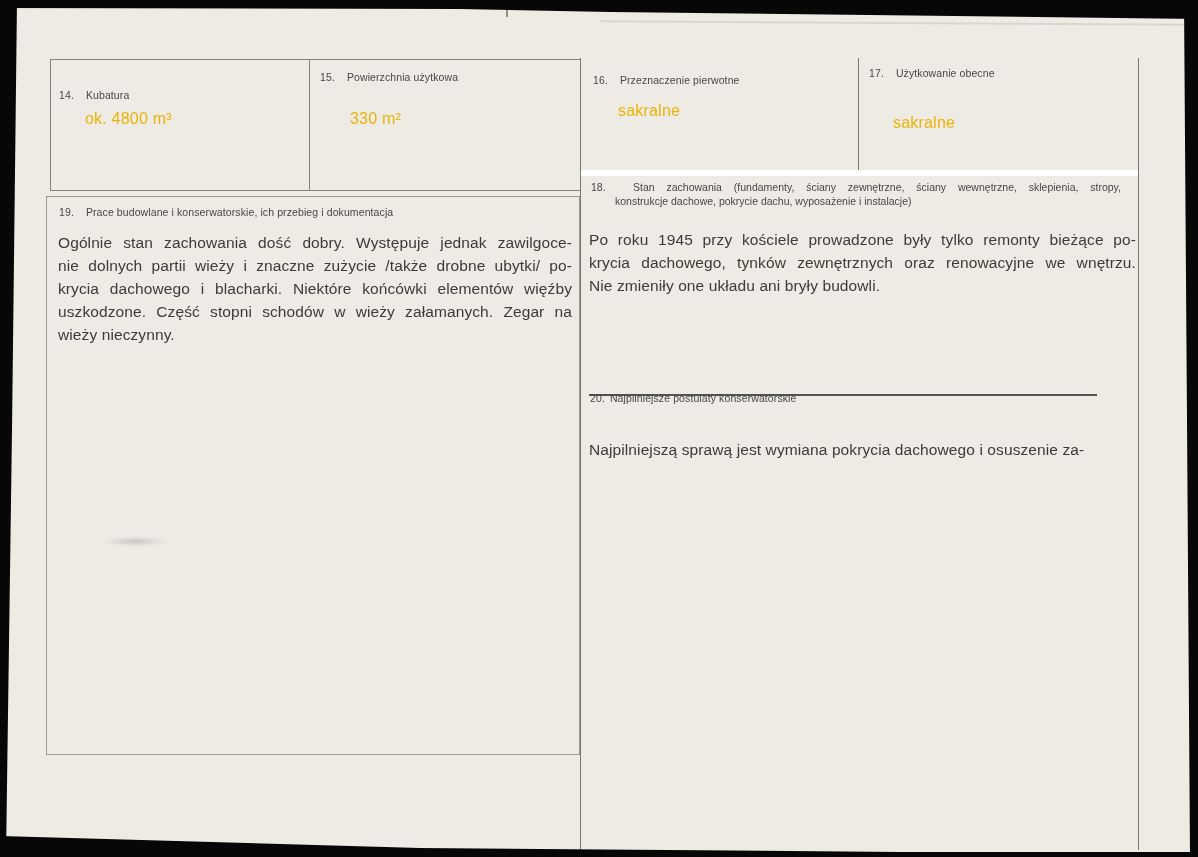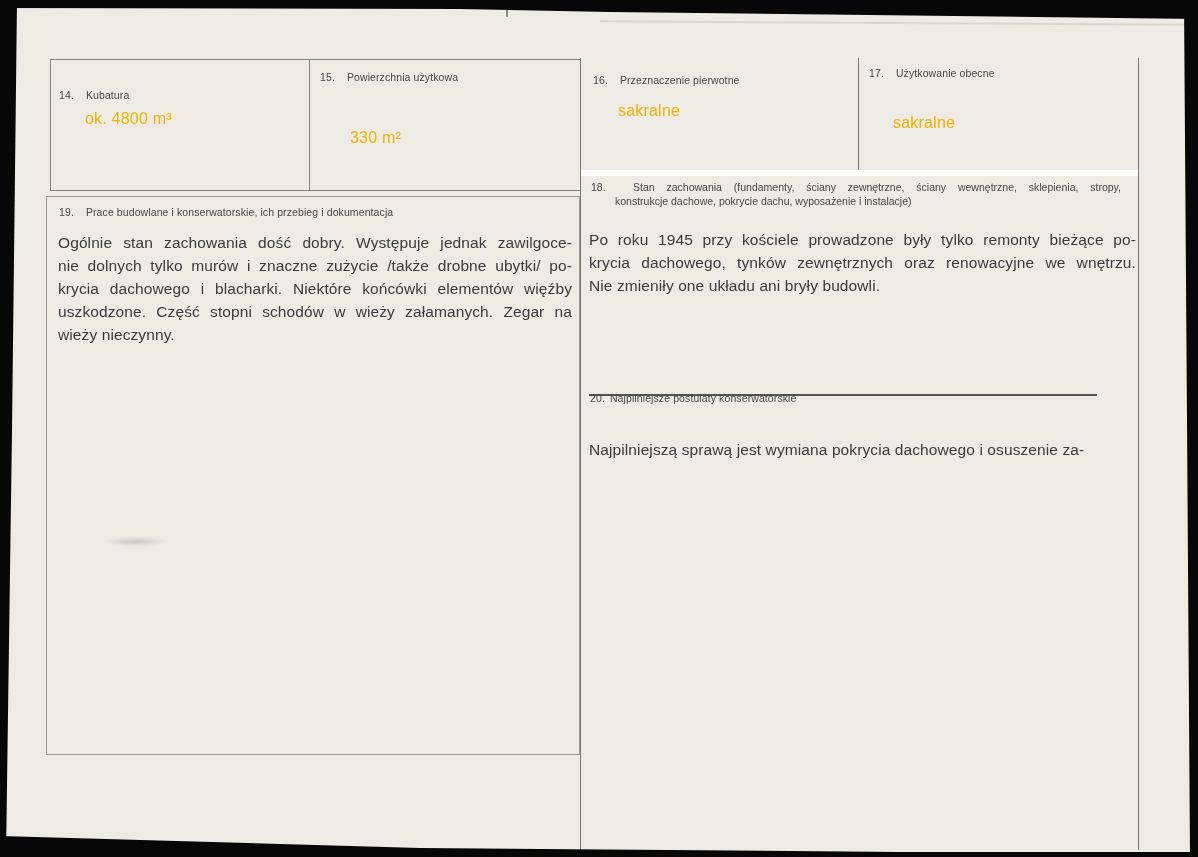--- a/index.html
+++ b/index.html
@@ -55,21 +55,21 @@
   .gap12 { gap: 12px; }
   .gap5 { gap: 5px; }
   .val { font-size: 16px; color: #eab308; letter-spacing: 0.2px; position: absolute; }
   .body { font-size: 15.5px; line-height: 23px; color: #3b3b3b; letter-spacing: 0.1px; }
   .jlines > div { text-align: justify; text-align-last: justify; }
   .jlines > div:last-child { text-align-last: left; }
 
   .lbl14 { position: absolute; left: 8px; top: 9px; margin-top: 20px; }
   .val14 { left: 34px; top: 50px; }
   .lbl15 { position: absolute; left: 10px; top: 11px; }
-  .val15 { left: 40px; top: 50px; margin-top: 19px; }
+  .val15 { left: 40px; top: 50px; }
   .lbl16 { position: absolute; left: 12px; top: 16px; }
   .val16 { left: 37px; top: 44px; }
   .lbl17 { position: absolute; left: 10px; top: 9px; }
   .val17 { left: 34px; top: 56px; }
 
   .lbl19 { position: absolute; left: 12px; top: 9px; }
   .body19 { position: absolute; left: 11px; top: 34px; width: 514px; }
 
   .lbl18 { position: absolute; left: 10px; top: 122px; width: 530px; display: flex; font-size: 10.5px; line-height: 14px; color: #474747; }
   .lbl18 .num { width: 24px; flex: none; }
@@ -108,21 +108,21 @@
     </div>
   </div>
 
   <div class="abs box19">
     <div class="lbl gap12 lbl19">
       <span class="num">19.</span>
       <span>Prace budowlane i konserwatorskie, ich przebieg i dokumentacja</span>
     </div>
     <div class="body jlines body19">
         <div>Ogólnie stan zachowania dość dobry. Występuje jednak zawilgoce-</div>
-        <div>nie dolnych tylko murów i znaczne zużycie /także drobne ubytki/ po-</div>
+        <div>nie dolnych partii wieży i znaczne zużycie /także drobne ubytki/ po-</div>
         <div>krycia dachowego i blacharki. Niektóre końcówki elementów więźby</div>
         <div>uszkodzone. Część stopni schodów w wieży załamanych. Zegar na</div>
         <div>wieży nieczynny.</div>
       </div>
   </div>
 
   <div class="abs colR">
     <div class="row1617">
       <div class="cell16">
         <div class="lbl gap12 lbl16">

